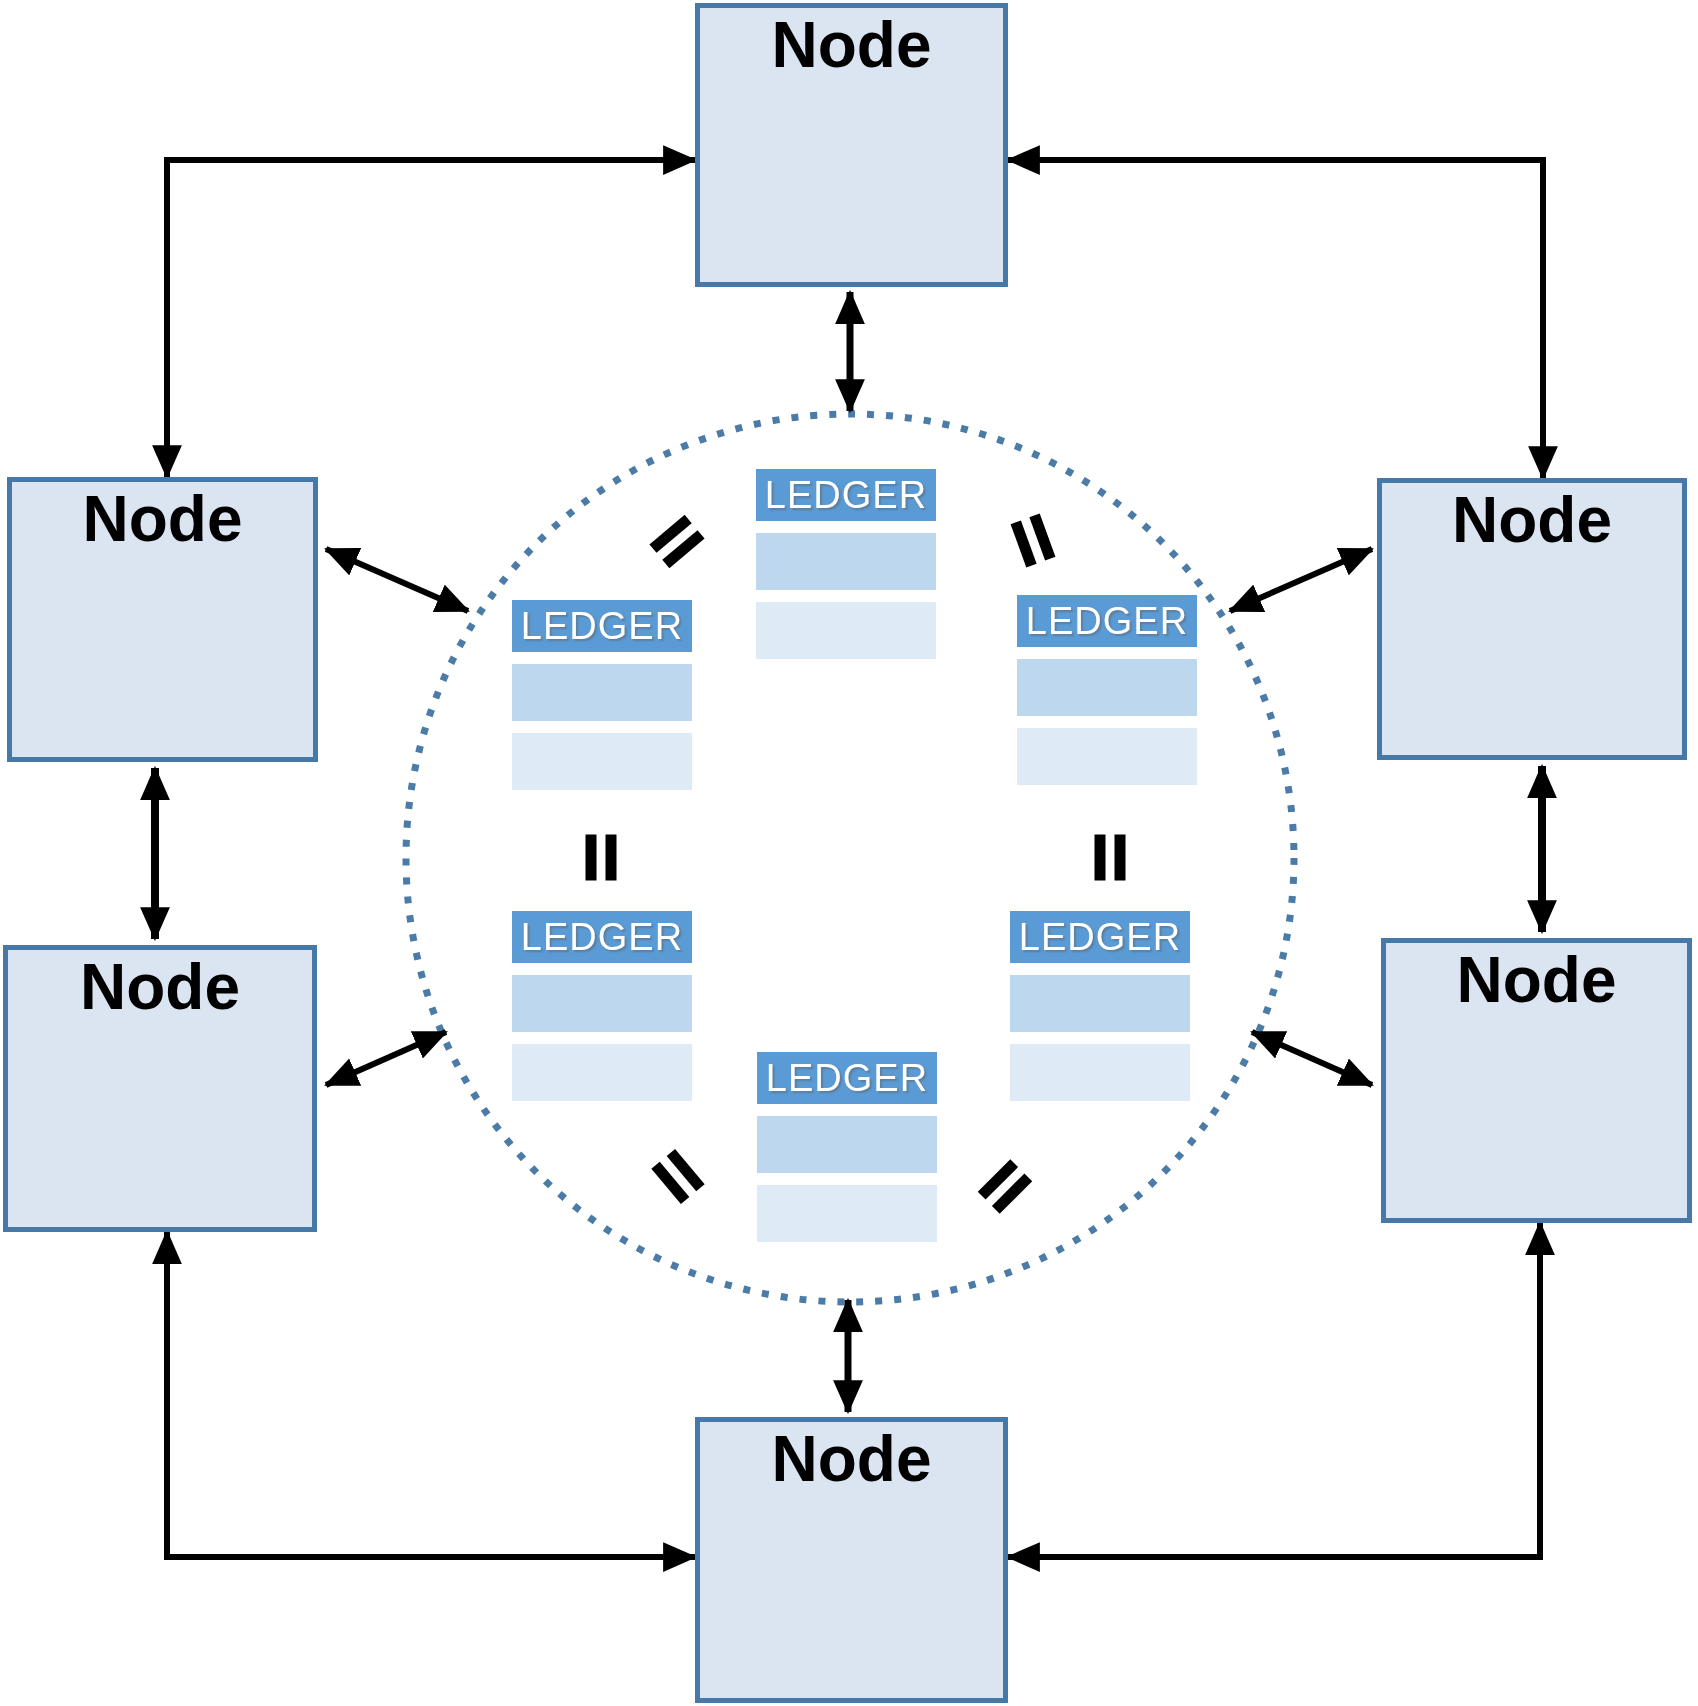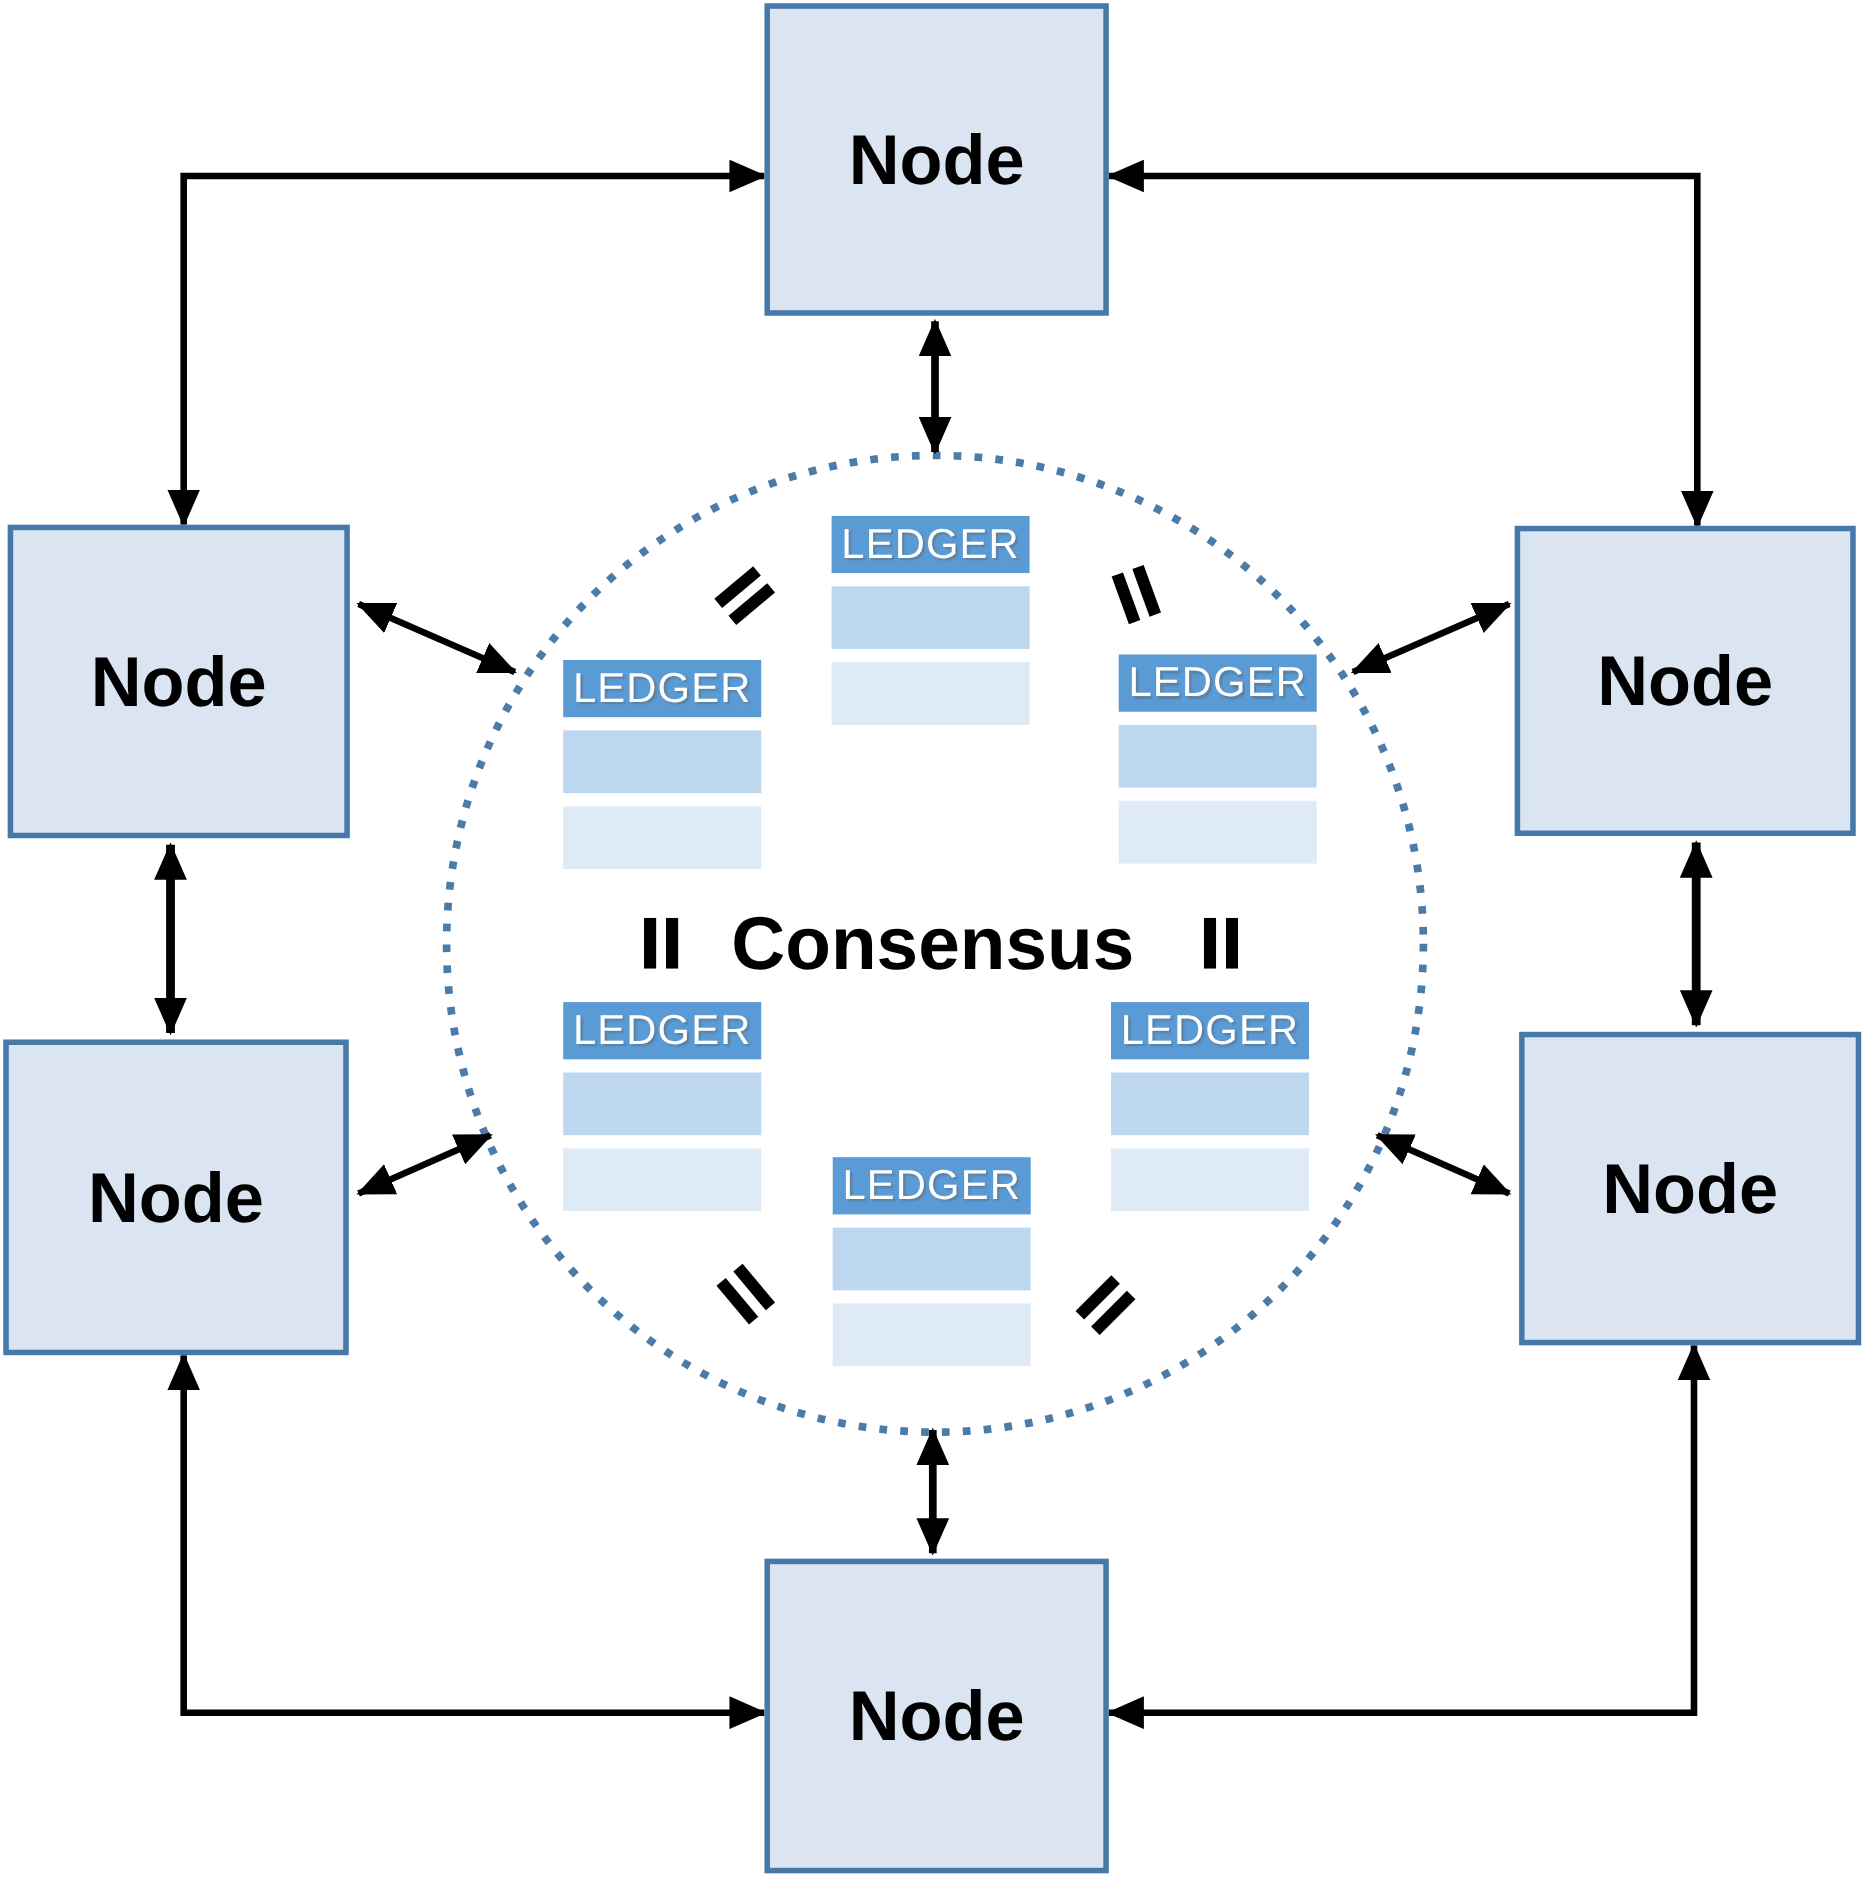--- a/index.html
+++ b/index.html
@@ -5,21 +5,21 @@
   :root{
     --node-fill:#dbe5f2; --node-border:#4678a8; --ledger-header:#5b9bd5;
     --row1:#bdd7ee; --row2:#deeaf6; --circle:#4b7ba7; --arrow:#000000; --text:#000000;
   }
   html,body{margin:0;padding:0;background:#ffffff;}
   .canvas{position:relative;width:1698px;height:1706px;background:#ffffff;overflow:hidden;
           font-family:"Liberation Sans",sans-serif;}
   svg.layer{position:absolute;left:0;top:0;width:1698px;height:1706px;}
 
   .node{position:absolute;background:var(--node-fill);border:5px solid var(--node-border);
-        display:flex;align-items:center;justify-content:center;box-sizing:border-box;}
+        display:flex;justify-content:center;box-sizing:border-box;}
   .node span{font-size:64px;font-weight:bold;color:var(--text);}
   .n-top{left:695px;top:3px;width:313px;height:284px;}
   .n-lu{left:7px;top:477px;width:311px;height:285px;}
   .n-ll{left:3px;top:945px;width:314px;height:287px;}
   .n-ru{left:1377px;top:478px;width:310px;height:282px;}
   .n-rl{left:1381px;top:938px;width:311px;height:285px;}
   .n-bot{left:695px;top:1417px;width:313px;height:286px;}
 
   .ledger{position:absolute;width:180px;}
   .ledger .hdr{height:52px;background:var(--ledger-header);color:#ffffff;font-size:38px;
@@ -147,14 +147,13 @@
   </div>
   <div class="eq eq-ll">
     <div class="bar"></div>
     <div class="bar"></div>
   </div>
   <div class="eq eq-lr">
     <div class="bar"></div>
     <div class="bar"></div>
   </div>
 
-  <div class="consensus">Consensus</div>
 </div>
 
 </body></html>

